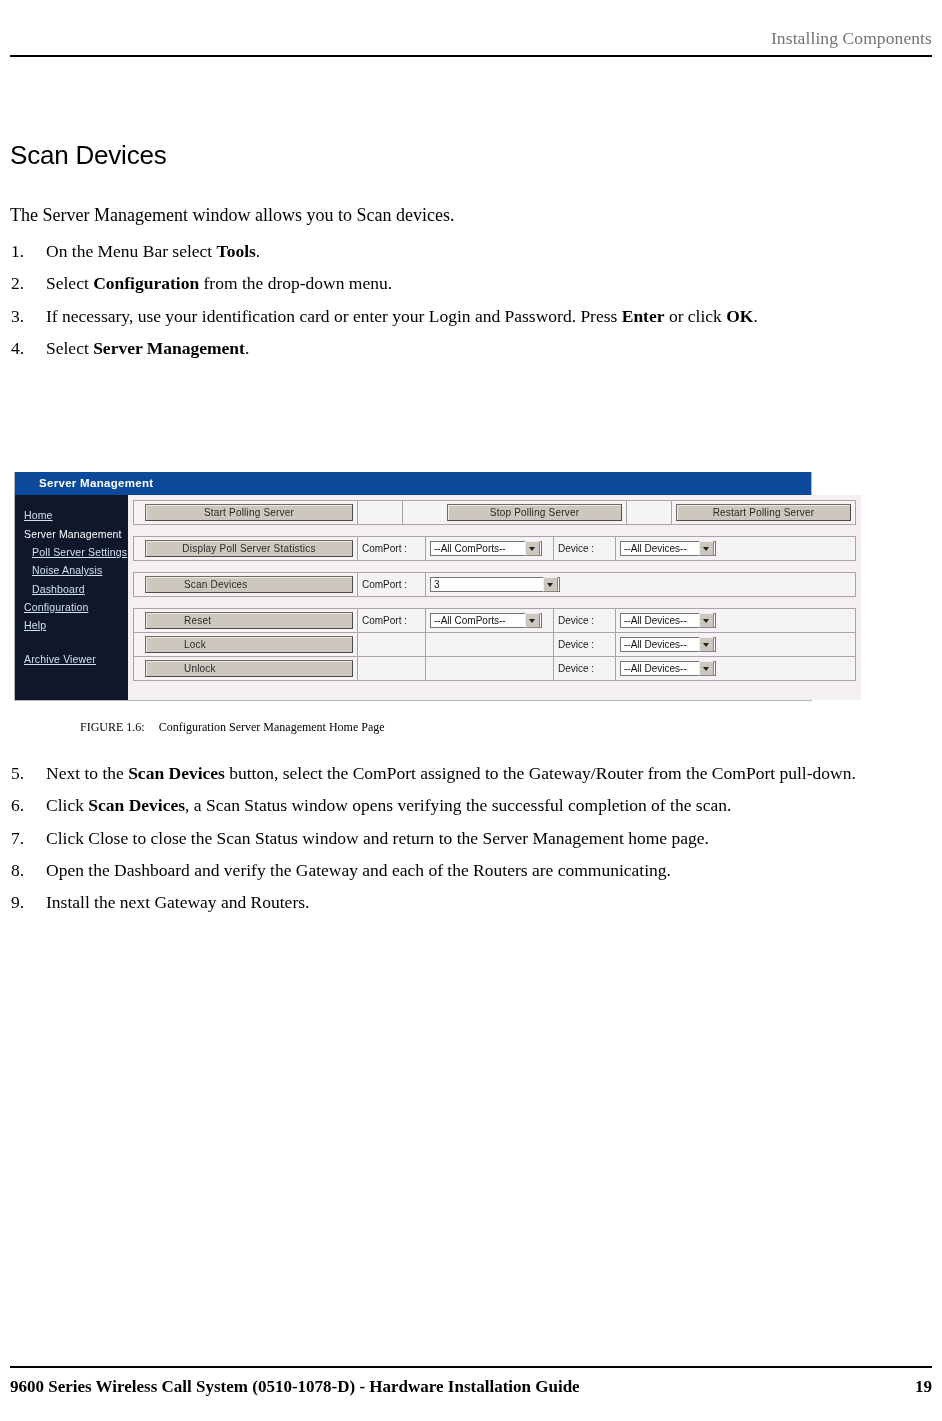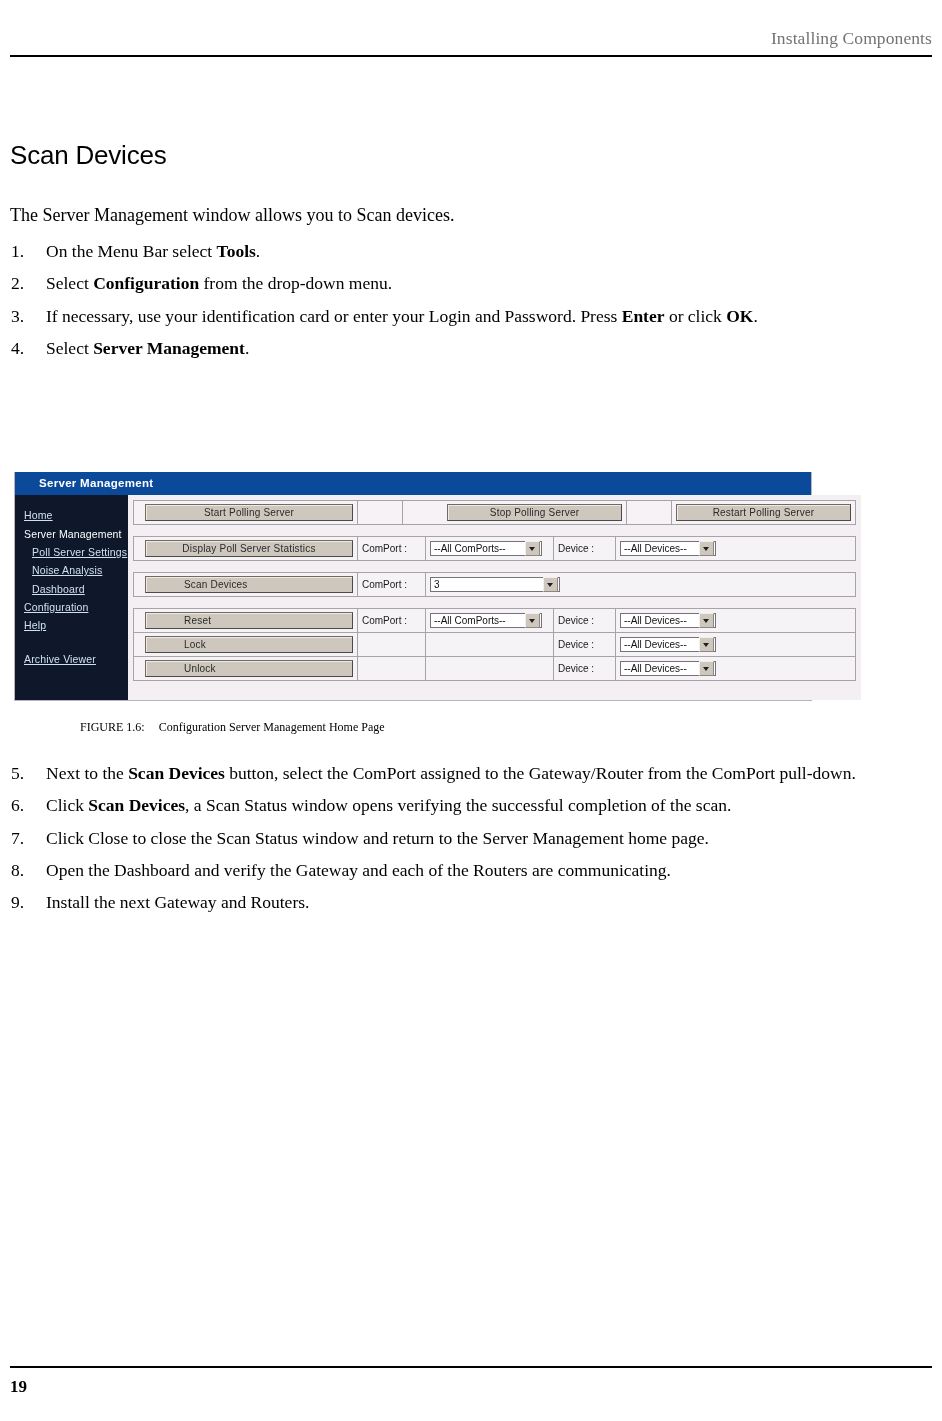--- a/index.html
+++ b/index.html
@@ -490,15 +490,16 @@
     </div>
     <div class="step">
       <div class="step-num">9.</div>
       <div class="step-body">Install the next Gateway and Routers.</div>
     </div>
   </div>
 
 <div class="page-footer">
   <div class="ftr-rule"></div>
   <div class="ftr-row">
+    <span>9600 Series Wireless Call System (0510-1078-D) - Hardware Installation Guide</span>
     <span>19</span>
   </div>
 </div>
 
 </body></html>

